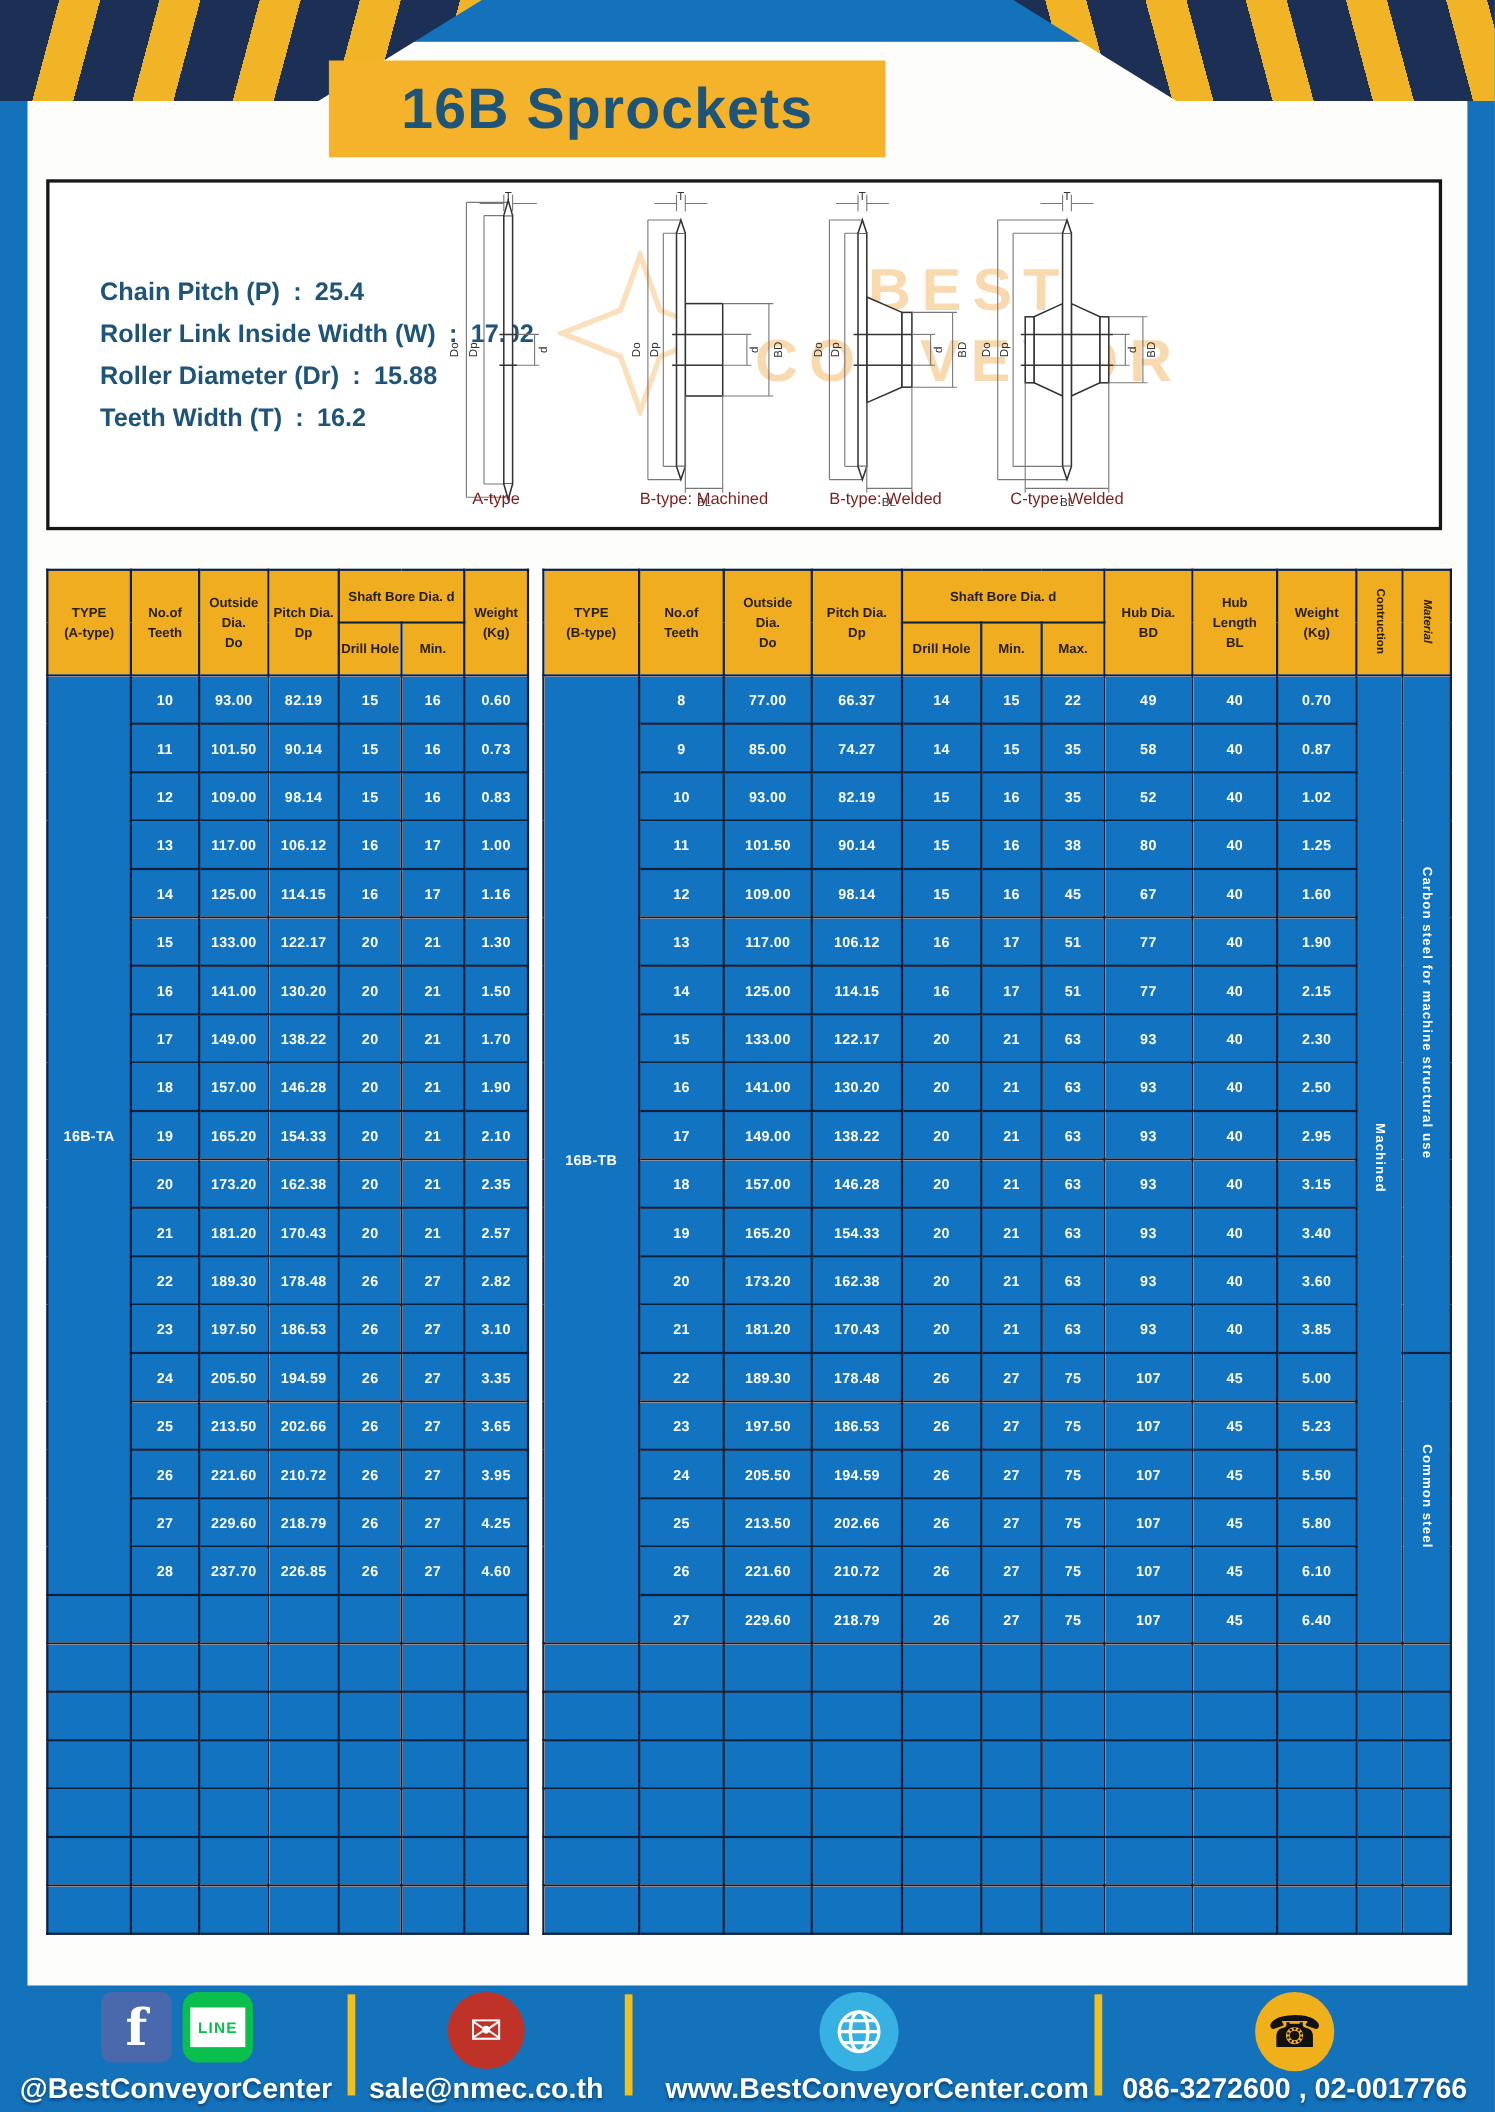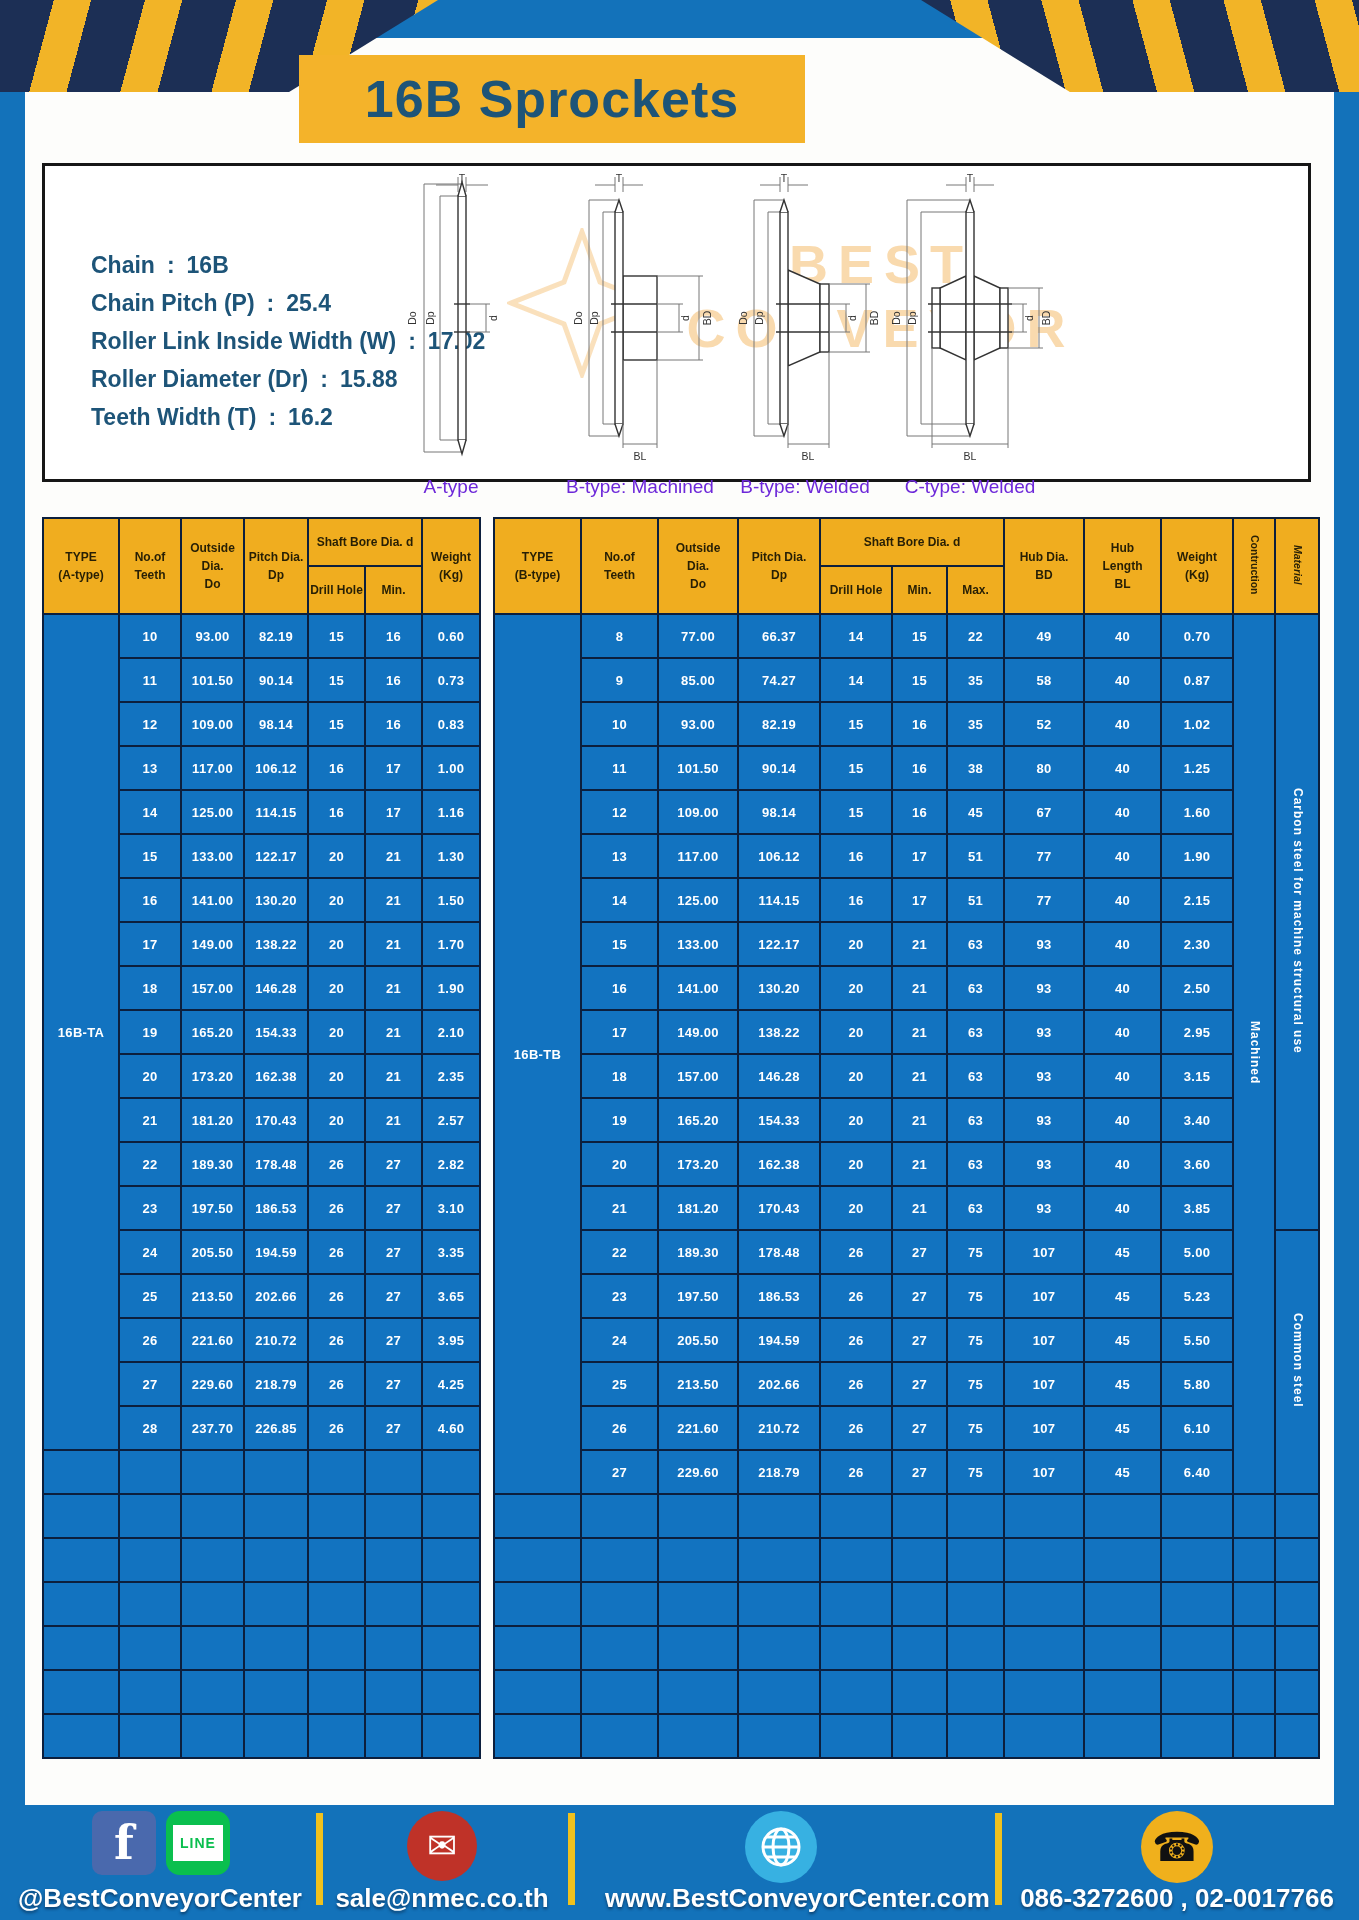--- a/index.html
+++ b/index.html
@@ -26,21 +26,21 @@
   .spec-block { position:absolute; left:46px; top:80px; }
   .spec-line { font-size:23px; font-weight:bold; color:#1d5478; line-height:38px; white-space:nowrap; }
   .spec-line .ss { margin:0 12px; }
 
   .wm { position:absolute; left:560px; top:66px; width:520px; text-align:center; z-index:1;margin-left:16px; }
   .wm div { font-size:54px; font-weight:800; letter-spacing:10px; line-height:64px; color:rgba(243,178,85,0.48); }
   .wm-star { position:absolute; left:462px; top:62px; z-index:1; opacity:.45; }
 
   .sprk { position:absolute; top:6px; z-index:2; }
   .sprk svg { display:block; }
-  .diag-label { position:absolute; top:310px; transform:translateX(-50%); font-size:19px; color:#6d28d9; white-space:nowrap; z-index:2; }
+  .diag-label { position:absolute; top:279px; transform:translateX(-50%); font-size:15px; color:#7f1d1d; white-space:nowrap; z-index:2; }
 
   .tables { position:absolute; left:42px; top:517px; display:flex; gap:12px; z-index:2; }
   table { border-collapse:collapse; table-layout:fixed; }
   #tableA { width:437px; }
   #tableB { width:825px; }
   th,td { border:2px solid #0c1f3d; text-align:center; vertical-align:middle; overflow:hidden; }
   thead tr { height:48px; }
   th { background:#f0ad1f; color:#271f05; font-size:12px; font-weight:bold; padding:1px; }
   th .ln { line-height:1.5; }
   td { background:#1273c0; color:#ffffff; font-size:13px; font-weight:600; height:44px; letter-spacing:.3px; }
@@ -83,21 +83,20 @@
 
   <svg class="wm-star" width="150" height="150" viewBox="0 0 150 150">
     <path d="M75 4 L93 54 L146 75 L93 96 L75 146 L57 96 L4 75 L57 54 Z" fill="rgba(255,255,255,0.6)" stroke="rgba(240,170,70,0.8)" stroke-width="5"></path>
   </svg>
   <div class="wm">
     <div>BEST</div>
     <div>CONVEYOR</div>
   </div>
 
   <div class="spec-block">
-      <div class="spec-line"><span class="sl">Chain</span><span class="ss">:</span><span class="sv">16B</span></div>
       <div class="spec-line"><span class="sl">Chain Pitch (P)</span><span class="ss">:</span><span class="sv">25.4</span></div>
       <div class="spec-line"><span class="sl">Roller Link Inside Width (W)</span><span class="ss">:</span><span class="sv">17.02</span></div>
       <div class="spec-line"><span class="sl">Roller Diameter (Dr)</span><span class="ss">:</span><span class="sv">15.88</span></div>
       <div class="spec-line"><span class="sl">Teeth Width (T)</span><span class="ss">:</span><span class="sv">16.2</span></div>
     </div>
 
   <div class="sprk" style="left:321px">
     <svg width="170" height="292" viewBox="0 0 170 292">
       <text class="dimtxt" x="96" y="10" text-anchor="middle">T</text>
       <line class="dim" x1="92" y1="20" x2="92" y2="5"></line>

